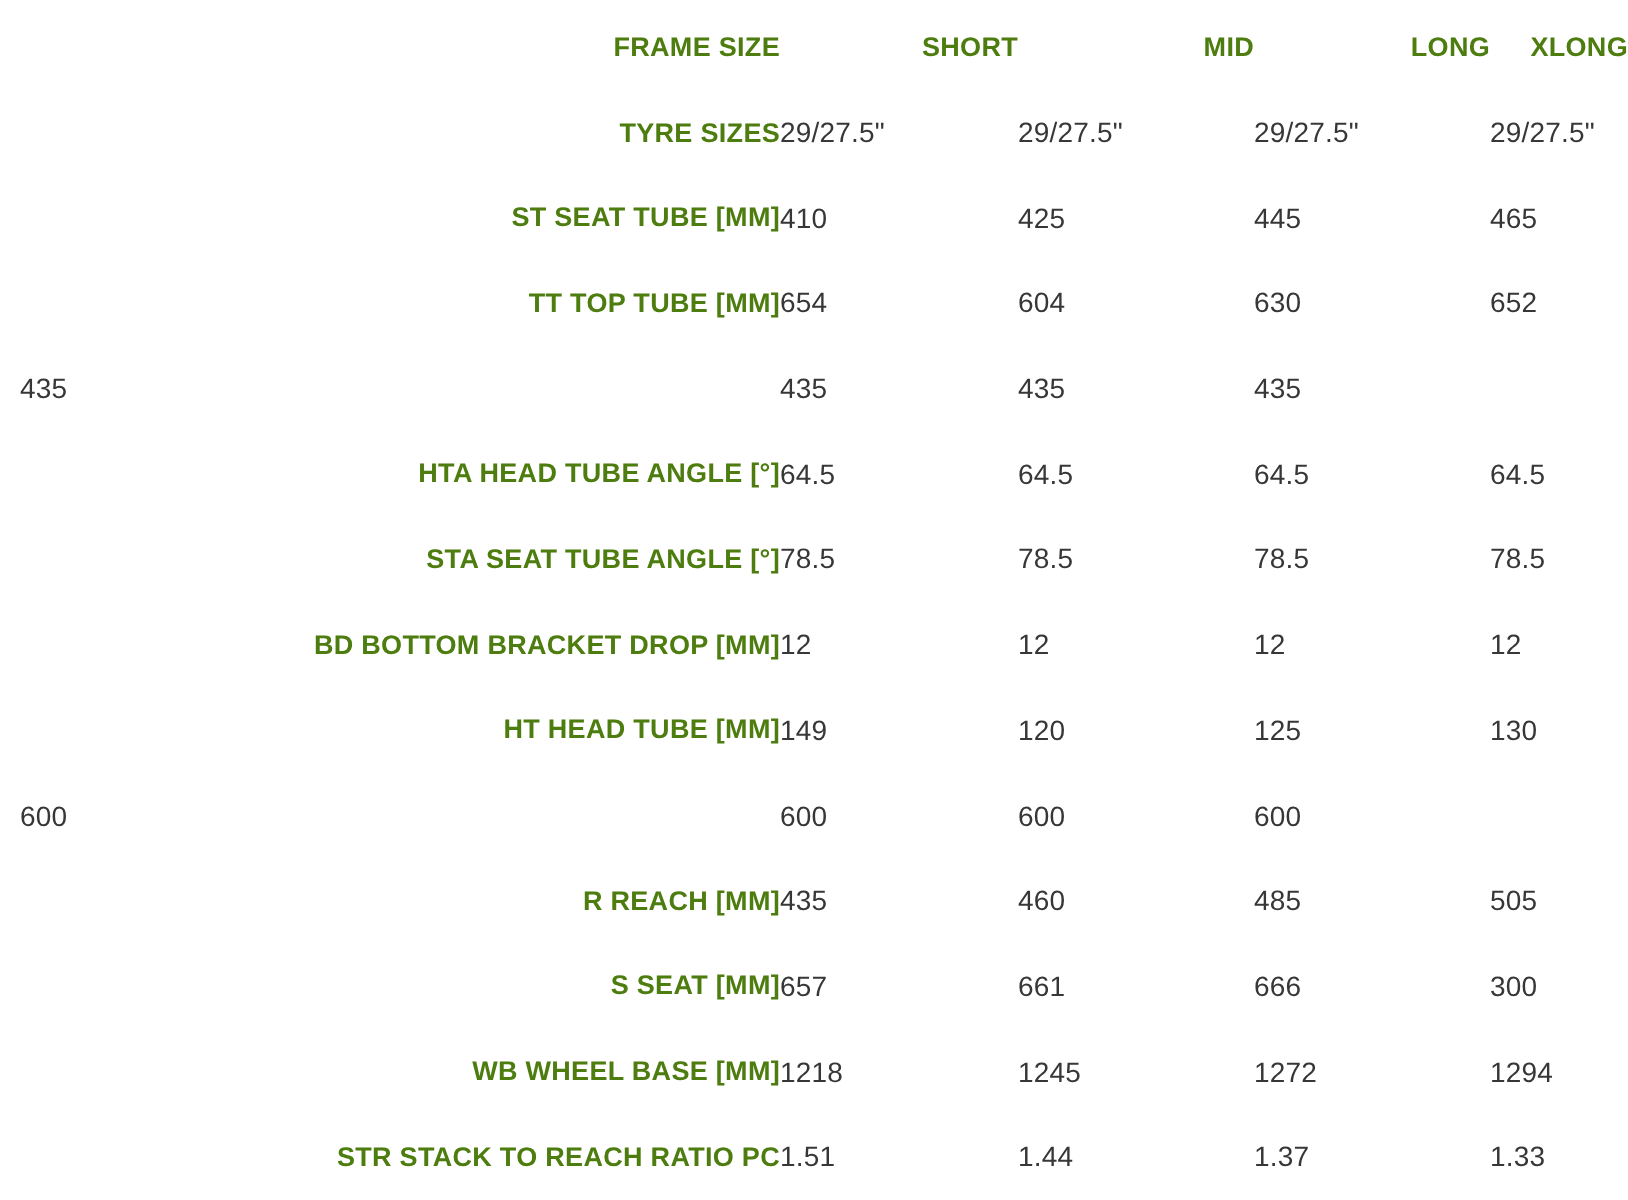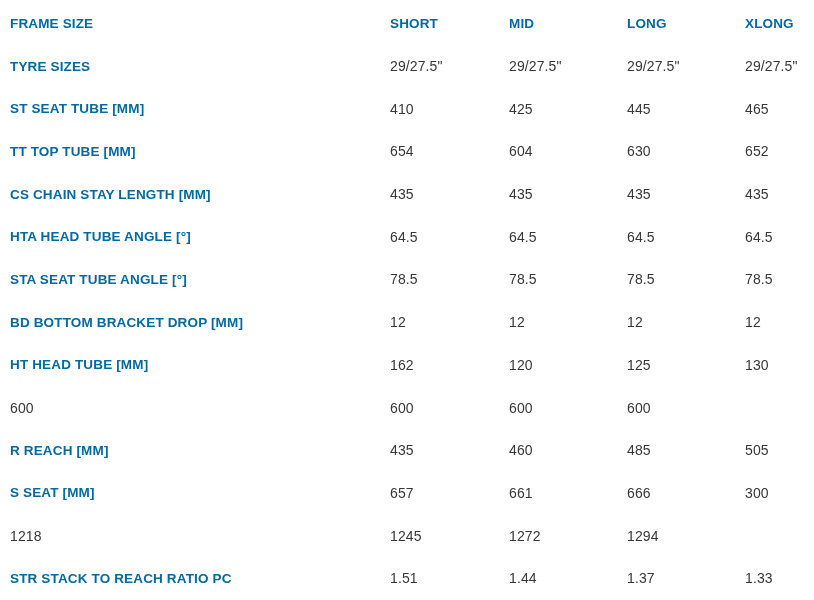--- a/index.html
+++ b/index.html
@@ -29,21 +29,22 @@
   }
   .cell {
     white-space: nowrap;
     overflow: hidden;
   }
   .cell.label,
   .row.header .cell {
     font-weight: 700;
     font-size: 13.5px;
     letter-spacing: 0.15px;
-    color: #0369a1;
+    color: #4d7c0f;
+    text-align: right;
   }
   .cell.val {
     font-weight: 400;
     font-size: 14px;
     letter-spacing: 0.1px;
     color: #373737;
   }
 </style>
 </head>
 <body>
@@ -72,21 +73,20 @@
         <div class="cell val">465</div>
       </div>
       <div class="row">
         <div class="cell label">TT TOP TUBE [MM]</div>
         <div class="cell val">654</div>
         <div class="cell val">604</div>
         <div class="cell val">630</div>
         <div class="cell val">652</div>
       </div>
       <div class="row">
-        <div class="cell label">CS CHAIN STAY LENGTH [MM]</div>
         <div class="cell val">435</div>
         <div class="cell val">435</div>
         <div class="cell val">435</div>
         <div class="cell val">435</div>
       </div>
       <div class="row">
         <div class="cell label">HTA HEAD TUBE ANGLE [°]</div>
         <div class="cell val">64.5</div>
         <div class="cell val">64.5</div>
         <div class="cell val">64.5</div>
@@ -101,21 +101,21 @@
       </div>
       <div class="row">
         <div class="cell label">BD BOTTOM BRACKET DROP [MM]</div>
         <div class="cell val">12</div>
         <div class="cell val">12</div>
         <div class="cell val">12</div>
         <div class="cell val">12</div>
       </div>
       <div class="row">
         <div class="cell label">HT HEAD TUBE [MM]</div>
-        <div class="cell val">162</div>
+        <div class="cell val">149</div>
         <div class="cell val">120</div>
         <div class="cell val">125</div>
         <div class="cell val">130</div>
       </div>
       <div class="row">
         <div class="cell val">600</div>
         <div class="cell val">600</div>
         <div class="cell val">600</div>
         <div class="cell val">600</div>
       </div>
@@ -127,20 +127,21 @@
         <div class="cell val">505</div>
       </div>
       <div class="row">
         <div class="cell label">S SEAT [MM]</div>
         <div class="cell val">657</div>
         <div class="cell val">661</div>
         <div class="cell val">666</div>
         <div class="cell val">300</div>
       </div>
       <div class="row">
+        <div class="cell label">WB WHEEL BASE [MM]</div>
         <div class="cell val">1218</div>
         <div class="cell val">1245</div>
         <div class="cell val">1272</div>
         <div class="cell val">1294</div>
       </div>
       <div class="row">
         <div class="cell label">STR STACK TO REACH RATIO PC</div>
         <div class="cell val">1.51</div>
         <div class="cell val">1.44</div>
         <div class="cell val">1.37</div>

